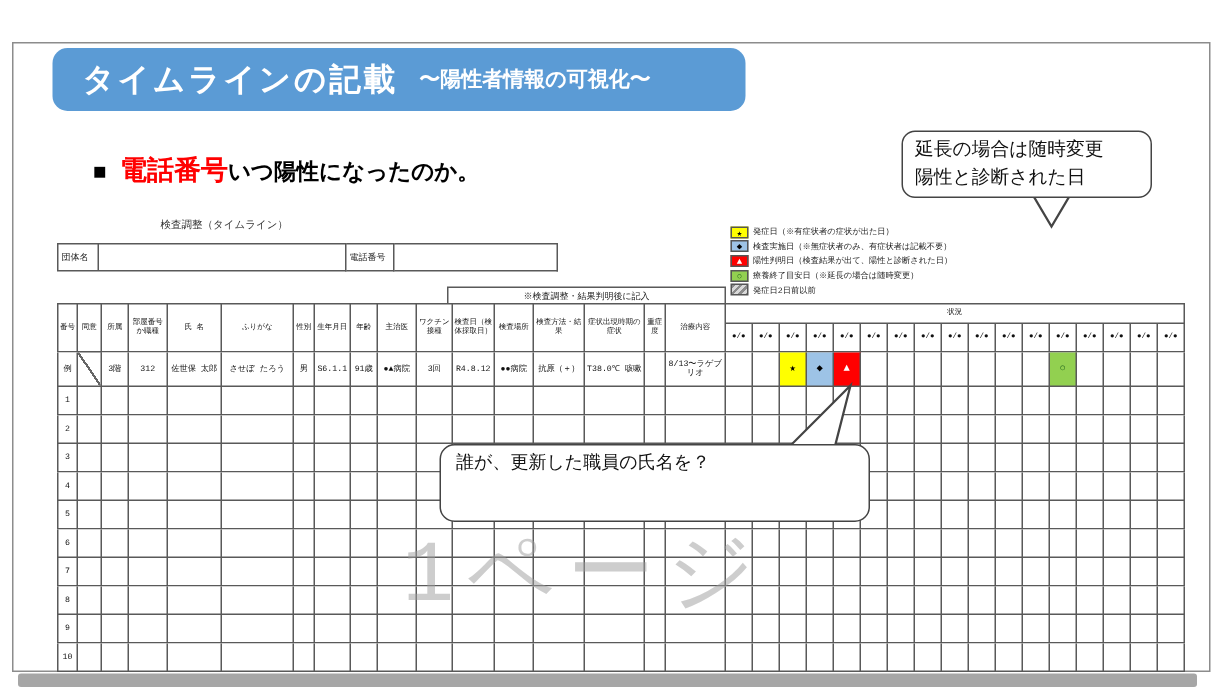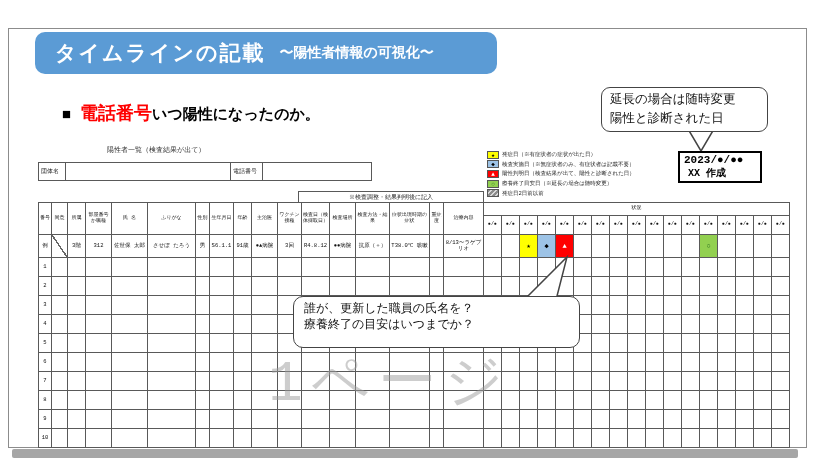--- a/index.html
+++ b/index.html
@@ -64,21 +64,21 @@
   <div class="titlebar">
     <span class="t1">タイムラインの記載</span>
     <span class="t2">〜陽性者情報の可視化〜</span>
   </div>
 
   <div class="headline">
     <span>■</span>
     <span class="red">電話番号</span><span>いつ陽性になったのか。</span>
   </div>
 
-  <div class="sheet-label">陽性者一覧（検査結果が出て）</div>
+  <div class="sheet-label">検査調整（タイムライン）</div>
 
   <div class="orgform">
     <div class="c" style="width:28px">団体名</div>
     <div class="c" style="width:165px"></div>
     <div class="c" style="width:32px">電話番号</div>
     <div class="c" style="width:109px"></div>
   </div>
 
   <div class="legend" id="legend">
       <div class="lrow">
@@ -522,24 +522,19 @@
   <svg class="tails">
     <polygon points="688,129 714,129 701,151" fill="#ffffff" stroke="#444" stroke-width="1.5"></polygon>
     <polygon points="524,300 556,300 567,257" fill="#ffffff" stroke="#444" stroke-width="1.5"></polygon>
   </svg>
 
   <div class="callout-top">
     <div>延長の場合は随時変更</div>
     <div>陽性と診断された日</div>
   </div>
 
-  <div class="stampbox">
-    <div class="s1">2023/●/●●</div>
-    <div class="s2">XX 作成</div>
-  </div>
 
   <div class="bubble">
     <div>誰が、更新した職員の氏名を？</div>
-    <div>療養終了の目安はいつまでか？</div>
   </div>
 
   <div class="bottombar"></div>
 </div>
 
 </body></html>

